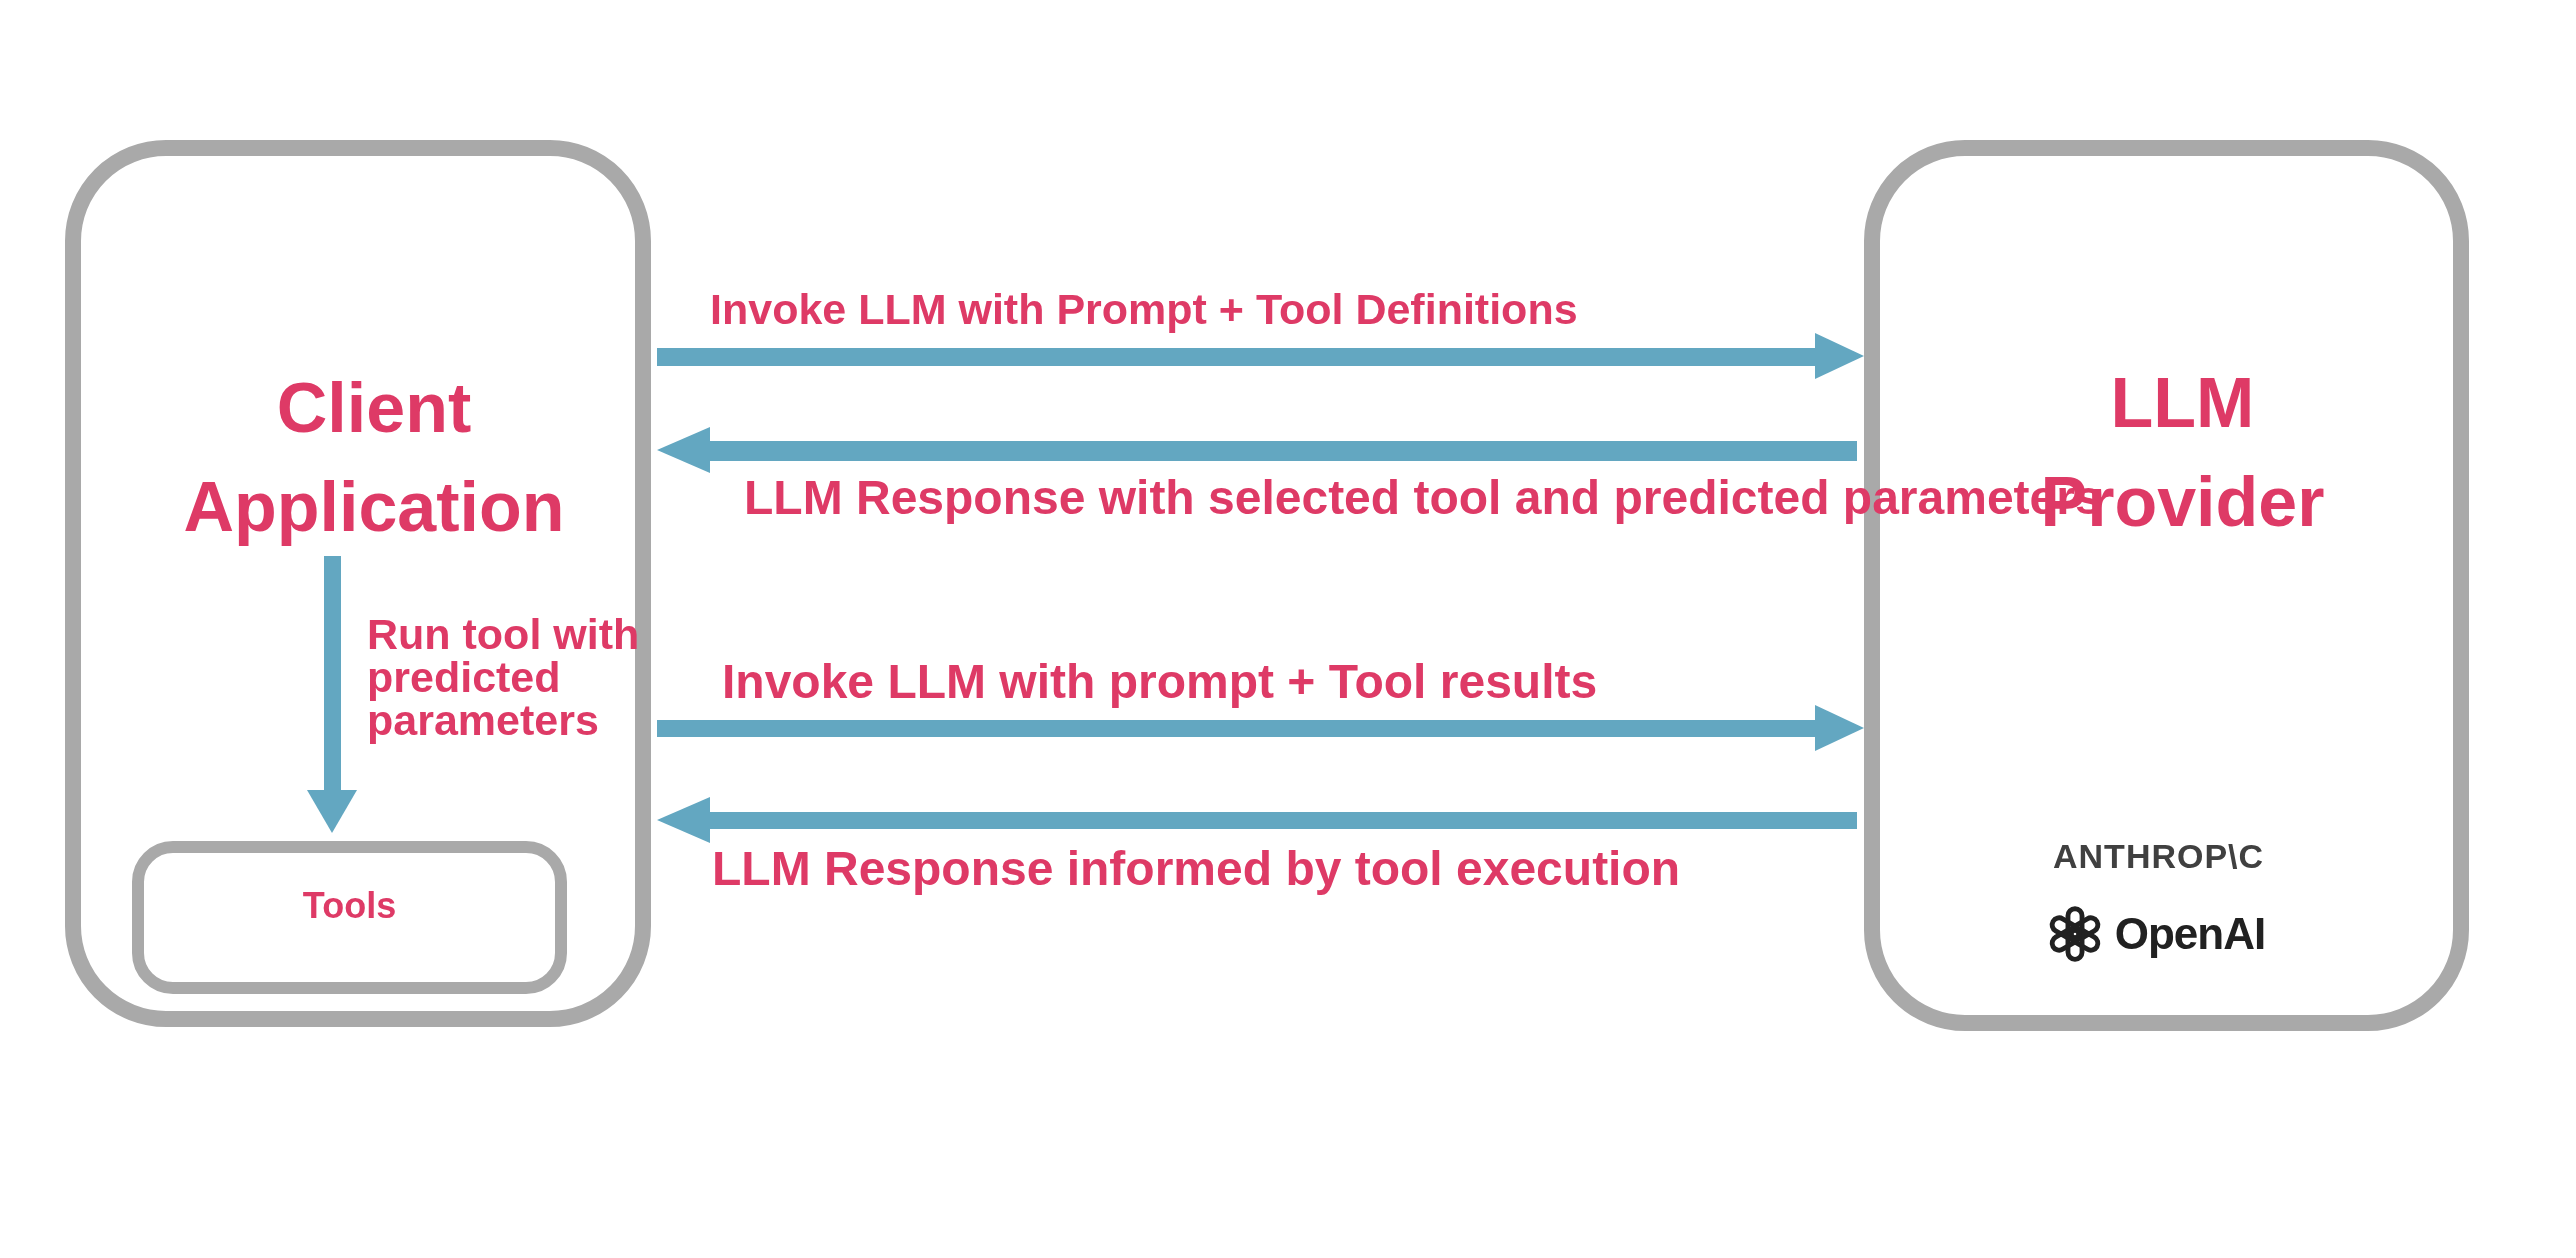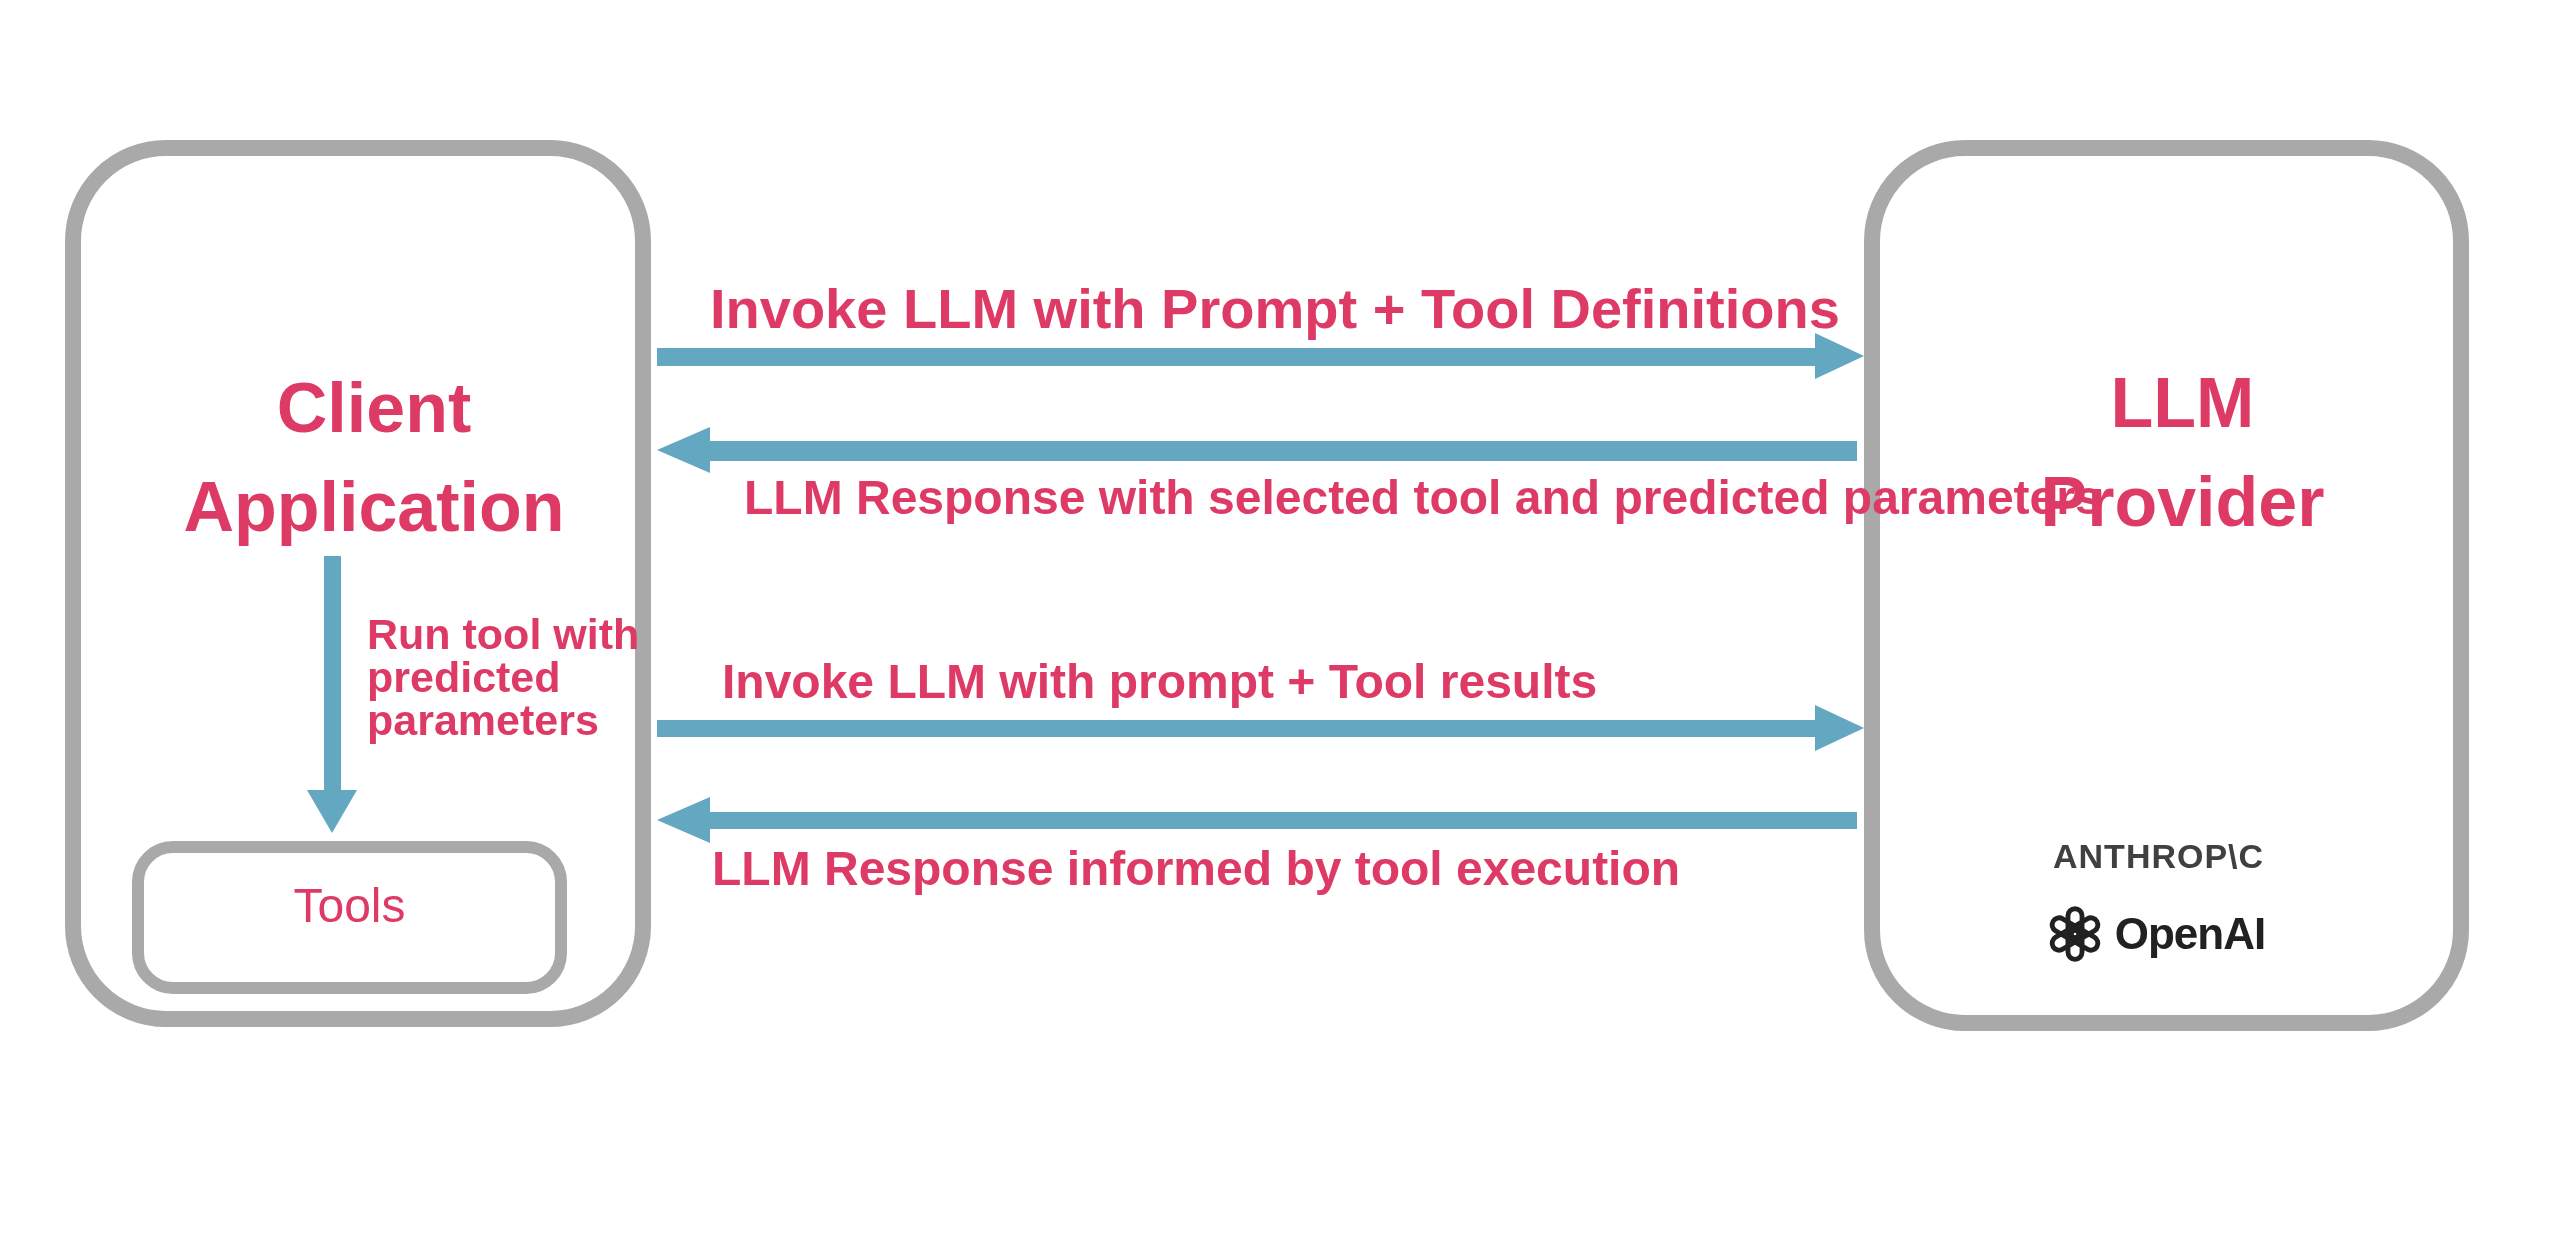--- a/index.html
+++ b/index.html
@@ -18,33 +18,33 @@
     background:#ffffff;
   }
   .client-box{left:65px;top:140px;width:586px;height:887px;}
   .llm-box{left:1864px;top:140px;width:605px;height:891px;}
   .tools-box{
     position:absolute;left:132px;top:841px;width:435px;height:153px;
     border:12.6px solid #A9A9A9;border-radius:41px;box-sizing:border-box;
     display:flex;align-items:center;justify-content:center;background:#fff;
   }
   .tools-label{
-    color:#DE3A66;font-weight:normal;font-size:48px;line-height:44px;
+    color:#DE3A66;font-weight:bold;font-size:36px;line-height:44px;
     transform:translateY(-11.6px);
   }
   .box-title{
     position:absolute;text-align:center;color:#DE3A66;font-weight:bold;
     font-size:70px;line-height:99px;padding-left:16px;
   }
   .client-title{left:65px;top:359px;width:586px;}
   .llm-title{left:1864px;top:354px;width:605px;}
   .lbl{
     position:absolute;color:#DE3A66;font-weight:bold;white-space:nowrap;
   }
-  .lbl-1{left:710px;top:286px;font-size:56px;line-height:46px;}
+  .lbl-1{left:710px;top:286px;font-size:43px;line-height:46px;}
   .lbl-2{left:744px;top:472px;font-size:48px;line-height:52px;}
   .lbl-3{left:722px;top:658px;font-size:48px;line-height:48px;}
   .lbl-4{left:712px;top:843px;font-size:48px;line-height:52px;}
   .lbl-run{left:367px;top:613px;font-size:43px;line-height:43px;color:#DE3A66;
     font-weight:bold;position:absolute;text-align:left;}
   .shaft{position:absolute;background:#63A7C1;}
   .shaft-1{left:657px;top:348px;width:1158px;height:18.4px;}
   .shaft-2{left:710px;top:441px;width:1147px;height:20px;}
   .shaft-3{left:657px;top:720px;width:1158px;height:17.4px;}
   .shaft-4{left:710px;top:812px;width:1147px;height:17.4px;}

